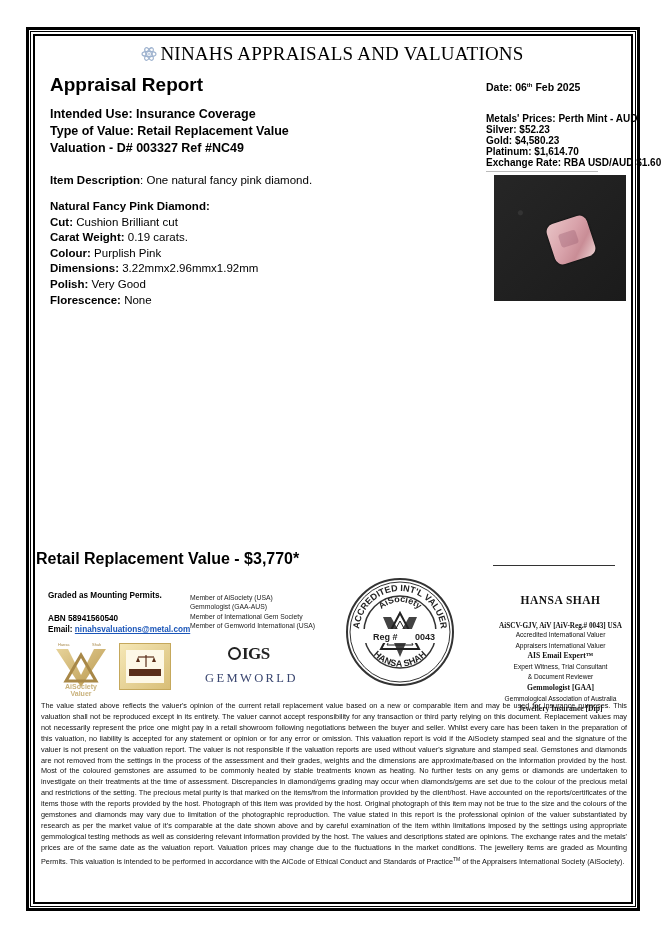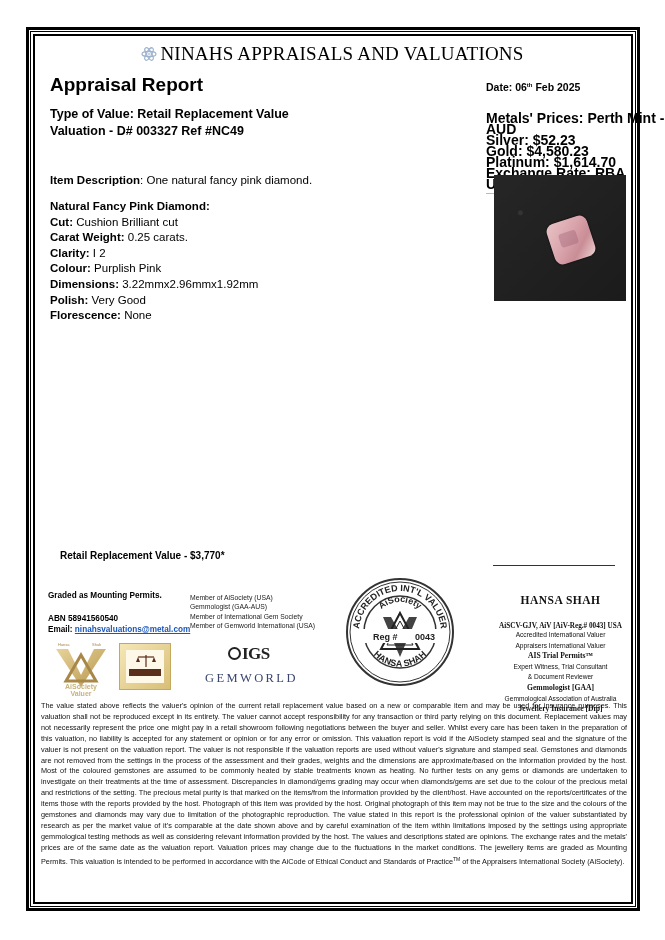--- a/index.html
+++ b/index.html
@@ -11,30 +11,30 @@
   .brand { left:0; width:665px; top:43px; text-align:center; font-family:"Liberation Serif", serif; font-size:19px; letter-spacing:0.2px; }
   .brand .logo { display:inline-block; width:16px; height:16px; vertical-align:-2px; margin-right:3px; }
   .title { left:50px; top:74px; font-size:19px; font-weight:bold; }
   .date { left:486px; top:81px; font-size:10.5px; font-weight:bold; }
   .date sup { font-size:6px; }
   .intro { left:50px; top:106px; font-size:12.5px; font-weight:bold; line-height:17px; }
   .desc { left:50px; top:173px; font-size:11.5px; line-height:15px; }
   .desc b { font-weight:bold; }
   .specs { left:50px; top:199px; font-size:11.5px; line-height:15.6px; }
   .specs b { font-weight:bold; }
-  .metals { left:486px; top:113px; font-size:14px; font-weight:bold; line-height:11px; }
+  .metals { left:486px; top:113px; font-size:10px; font-weight:bold; line-height:11px; }
   .metals .rule { width:112px; border-top:1px solid #bbb; margin-top:3px; }
   .photo { left:494px; top:175px; width:132px; height:126px; background:#222; overflow:hidden;
            background-image: radial-gradient(circle at 20% 30%, #333 0 2px, transparent 3px),
                              radial-gradient(circle at 70% 60%, #2d2d2d 0 3px, transparent 4px),
                              linear-gradient(135deg, #262626, #1b1b1b); }
   .gem { position:absolute; left:56px; top:44px; width:42px; height:42px; border-radius:8px; transform:rotate(-18deg);
          background: linear-gradient(135deg, #e8c4c6 0%, #d9a3ab 45%, #c98d96 70%, #eed4d4 100%); box-shadow:0 0 2px #000; }
   .gem::after { content:""; position:absolute; left:10px; top:12px; width:18px; height:14px; background:rgba(150,90,110,0.35); border-radius:3px; }
-  .retail { left:60px; top:550px; font-size:10px; font-weight:bold; }
+  .retail { left:36px; top:550px; font-size:16px; font-weight:bold; }
   .sigline { left:493px; top:565px; width:122px; border-top:1px solid #333; }
   .permits { left:48px; top:591px; font-size:8.2px; font-weight:bold; }
   .abn { left:48px; top:613px; font-size:8.2px; font-weight:bold; line-height:11px; }
   .abn a { color:#1a55b8; text-decoration:underline; }
   .members { left:190px; top:593px; font-size:6.8px; line-height:9.4px; color:#222; }
   .badge1 { left:52px; top:641px; width:58px; height:56px; }
   .badge2 { left:119px; top:643px; width:52px; height:47px; background:linear-gradient(135deg,#f5e7b6,#d8be77); border:1px solid #c5a85c; box-sizing:border-box; }
   .badge2 .in { position:absolute; left:6px; top:6px; right:6px; bottom:6px; background:#fdf8e7; }
   .badge2 .plaque { position:absolute; left:9px; top:25px; width:32px; height:7px; background:#5a2e1a; }
   .igs { left:228px; top:644px; font-family:"Liberation Serif", serif; font-weight:bold; font-size:17px; color:#222; letter-spacing:-0.5px; }
@@ -64,31 +64,31 @@
       <ellipse cx="8" cy="8" rx="7" ry="2.6" transform="rotate(120 8 8)"></ellipse>
     </g>
     <circle cx="8" cy="8" r="1.6" fill="#c9d5e6"></circle>
   </svg><span>NINAHS APPRAISALS AND VALUATIONS</span>
 </div>
 
 <div class="abs title">Appraisal Report</div>
 <div class="abs date"><span>Date: 06</span><sup>th</sup><span> Feb 2025</span></div>
 
 <div class="abs intro">
+  <div>Intended Use: Insurance Coverage</div>
   <div>Type of Value: Retail Replacement Value</div>
   <div>Valuation - D# 003327 Ref #NC49</div>
 </div>
 
 <div class="abs desc"><b>Item Description</b><span>: One natural fancy pink diamond.</span></div>
 
 <div class="abs specs">
   <div><b>Natural Fancy Pink Diamond:</b></div>
   <div><b>Cut:</b><span> Cushion Brilliant cut</span></div>
-  <div><b>Carat Weight:</b><span> 0.25 carats.</span></div>
-  <div><b>Clarity:</b><span> I 2</span></div>
+  <div><b>Carat Weight:</b><span> 0.19 carats.</span></div>
   <div><b>Colour:</b><span> Purplish Pink</span></div>
   <div><b>Dimensions:</b><span> 3.22mmx2.96mmx1.92mm</span></div>
   <div><b>Polish:</b><span> Very Good</span></div>
   <div><b>Florescence:</b><span> None</span></div>
 </div>
 
 <div class="abs metals">
   <div>Metals' Prices: Perth Mint - AUD</div>
   <div>Silver: $52.23</div>
   <div>Gold: $4,580.23</div>
@@ -163,21 +163,21 @@
   <rect x="14" y="52" width="82" height="14" fill="#fff"></rect>
   <text x="28" y="63" font-size="9" font-family="Liberation Sans, sans-serif" font-weight="bold" fill="#222">Reg #</text>
   <text x="70" y="63" font-size="9" font-family="Liberation Sans, sans-serif" font-weight="bold" fill="#222">0043</text>
 </svg>
 
 <div class="abs sigblock">
   <div class="name">HANSA SHAH</div>
   <div class="creds">AiSCV-GJV, AiV [AiV-Reg.# 0043] USA</div>
   <div class="l">Accredited International Valuer</div>
   <div class="l">Appraisers International Valuer</div>
-  <div class="b">AIS Trial Permits™</div>
+  <div class="b">AIS Email Expert™</div>
   <div class="l">Expert Witness, Trial Consultant</div>
   <div class="l">&amp; Document Reviewer</div>
   <div class="b">Gemmologist [GAA]</div>
   <div class="l">Gemmological Association of Australia</div>
   <div class="b">Jewellery Insurance [Dip]</div>
 </div>
 
 <div class="abs disclaimer"><span>The value stated above reflects the valuer's opinion of the current retail replacement value based on a new or comparable item and may be used for insurance purposes. This valuation shall not be reproduced except in its entirety.  The valuer cannot accept responsibility for any transaction or third party relying on this document. Replacement values may not necessarily represent the price one might pay in a retail showroom following negotiations between the buyer and seller. Whilst every care has been taken in the preparation of this valuation, no liability is accepted for any statement or opinion or for any error or omission. This valuation report is void if the AiSociety stamped seal and the signature of the valuer is not present on the valuation report. The valuer is not responsible if the valuation reports are used without valuer's signature and stamped seal. Gemstones and diamonds are not removed from the settings in the process of the assessment and their grades, weights and the dimensions are approximate/based on the information provided by the host. Most of the coloured gemstones are assumed to be commonly heated by stable treatments known as heating. No further tests on any gems or diamonds are undertaken to investigate on their treatments at the time of assessment. Discrepancies in diamond/gems grading may occur when diamonds/gems are set due to the colour of the precious metal and restrictions of the setting. The precious metal purity is that marked on the items/from the information provided by the client/host. Have accounted on the reports/certificates of the items those with the reports provided by the host. Photograph of this item was provided by the host. Original photograph of this item may not be true to the size and the colours of the gemstones and diamonds may vary due to limitation of the photographic reproduction. The value stated in this report is the professional opinion of the valuer substantiated by research as per the market value of it's comparable at the date shown above and by careful examination of the item within limitations imposed by the settings using appropriate gemmological testing methods as well as considering relevant information provided by the host. The values and descriptions stated are opinions. The exchange rates and the metals' prices are of the same date as the valuation report. Valuation prices may change due to the fluctuations in the market conditions. The jewellery items are graded as Mounting Permits. This valuation is intended to be performed in accordance with the AiCode of Ethical Conduct and Standards of Practice</span><sup>TM</sup><span> of the Appraisers International Society (AiSociety).</span></div>
 
 </body></html>

